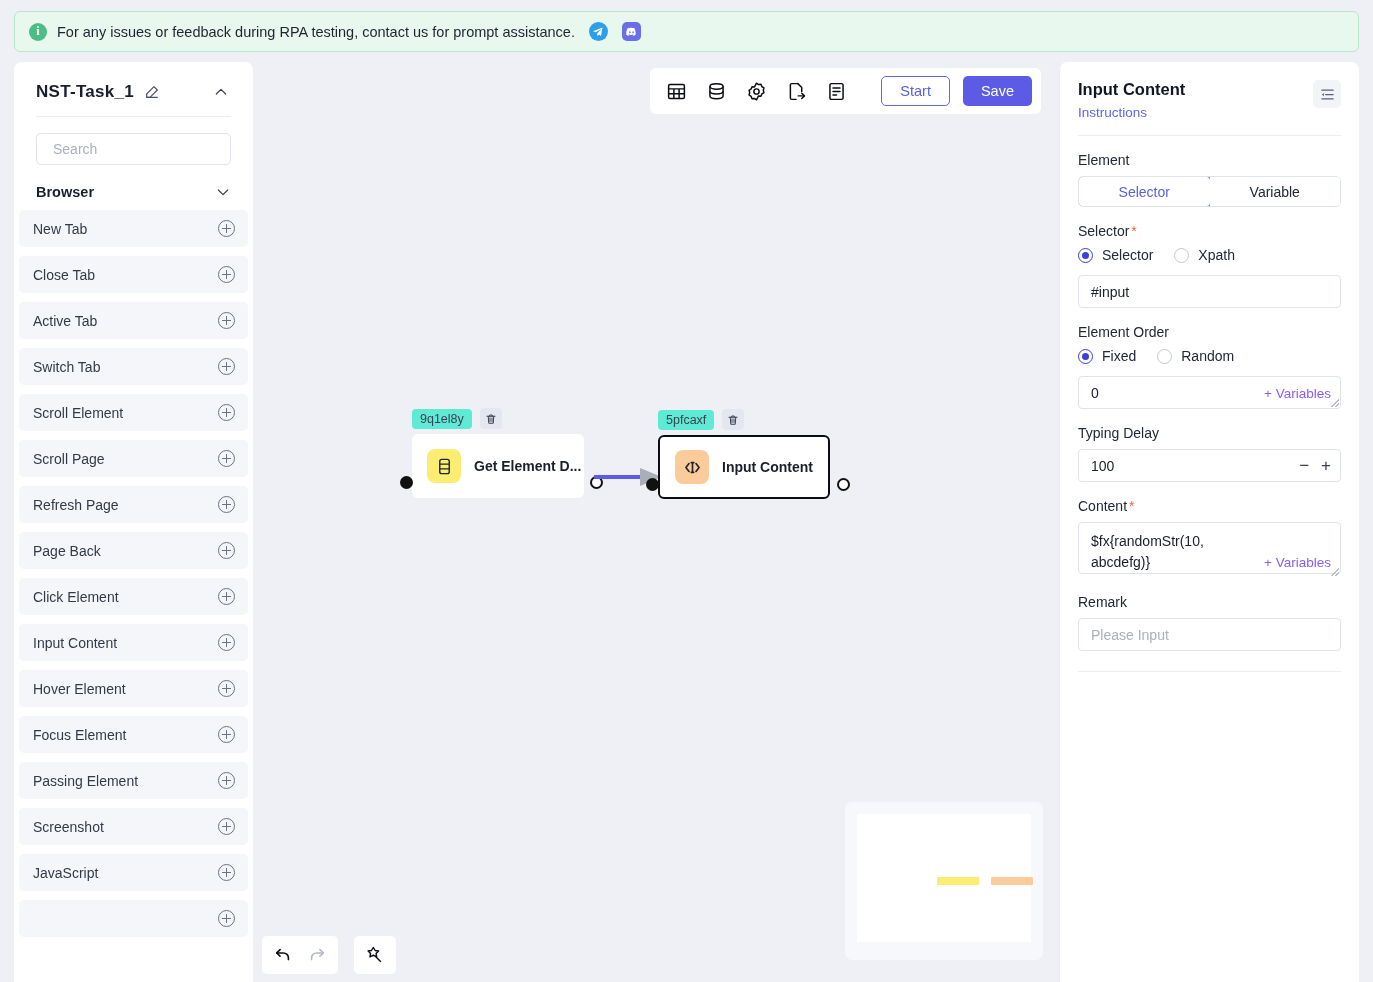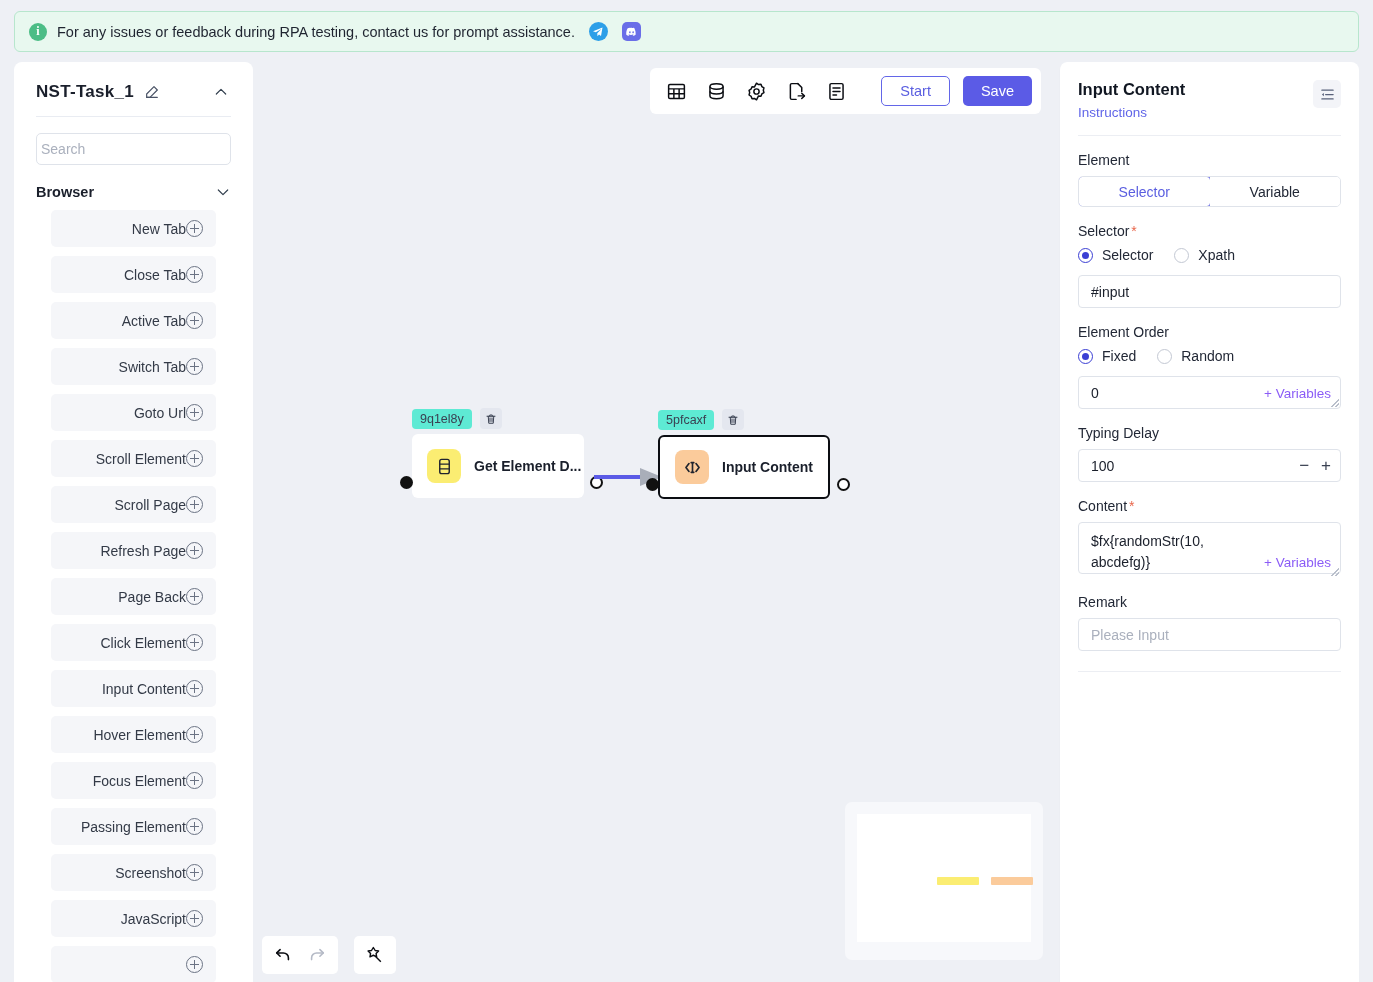--- a/index.html
+++ b/index.html
@@ -47,30 +47,30 @@
     padding: 20px 24px 0 22px; gap: 10px;
   }
   .sb-title { font-size: 17px; font-weight: bold; color: #1a1f2b; letter-spacing: .3px; }
   .sb-spacer { flex: 1; }
   .icon-btn { cursor: pointer; display: flex; align-items: center; justify-content: center; }
   .sb-divider { height: 1px; background: #e9ecf2; margin: 14px 22px 0 22px; }
   .sb-search-wrap { padding: 16px 22px 0 22px; }
   .sb-search {
     width: 100%; height: 32px;
     border: 1px solid #dfe3ea; border-radius: 5px;
-    padding: 0 4px; font-size: 14px; color: #1a1f2b;
+    padding: 0 16px; font-size: 14px; color: #1a1f2b;
     font-family: "Liberation Sans", sans-serif; outline: none;
   }
   .sb-search::placeholder { color: #aab0bd; }
   .sb-group {
     display: flex; align-items: center;
     padding: 19px 22px 10px 22px;
   }
   .sb-group-label { font-size: 14.5px; font-weight: bold; color: #1a1f2b; }
-  .sb-list { padding: 0 37px; text-align: right; }
+  .sb-list { padding: 0 5px; }
   .sb-item {
     height: 37px; margin-bottom: 9px;
     background: #f5f6f9; border-radius: 5px;
     display: flex; align-items: center;
     padding: 0 13px 0 14px; cursor: pointer;
   }
   .sb-item-label { font-size: 14px; color: #333a47; flex: 1; }
   .plus-circle {
     width: 17px; height: 17px; border-radius: 50%;
     border: 1.4px solid #6b7384; position: relative; flex: 0 0 auto;
@@ -294,24 +294,20 @@
       <div class="sb-item">
         <span class="sb-item-label">Close Tab</span>
         <span class="plus-circle"></span>
       </div>
       <div class="sb-item">
         <span class="sb-item-label">Active Tab</span>
         <span class="plus-circle"></span>
       </div>
       <div class="sb-item">
         <span class="sb-item-label">Switch Tab</span>
-        <span class="plus-circle"></span>
-      </div>
-      <div class="sb-item">
-        <span class="sb-item-label">Goto Url</span>
         <span class="plus-circle"></span>
       </div>
       <div class="sb-item">
         <span class="sb-item-label">Scroll Element</span>
         <span class="plus-circle"></span>
       </div>
       <div class="sb-item">
         <span class="sb-item-label">Scroll Page</span>
         <span class="plus-circle"></span>
       </div>

